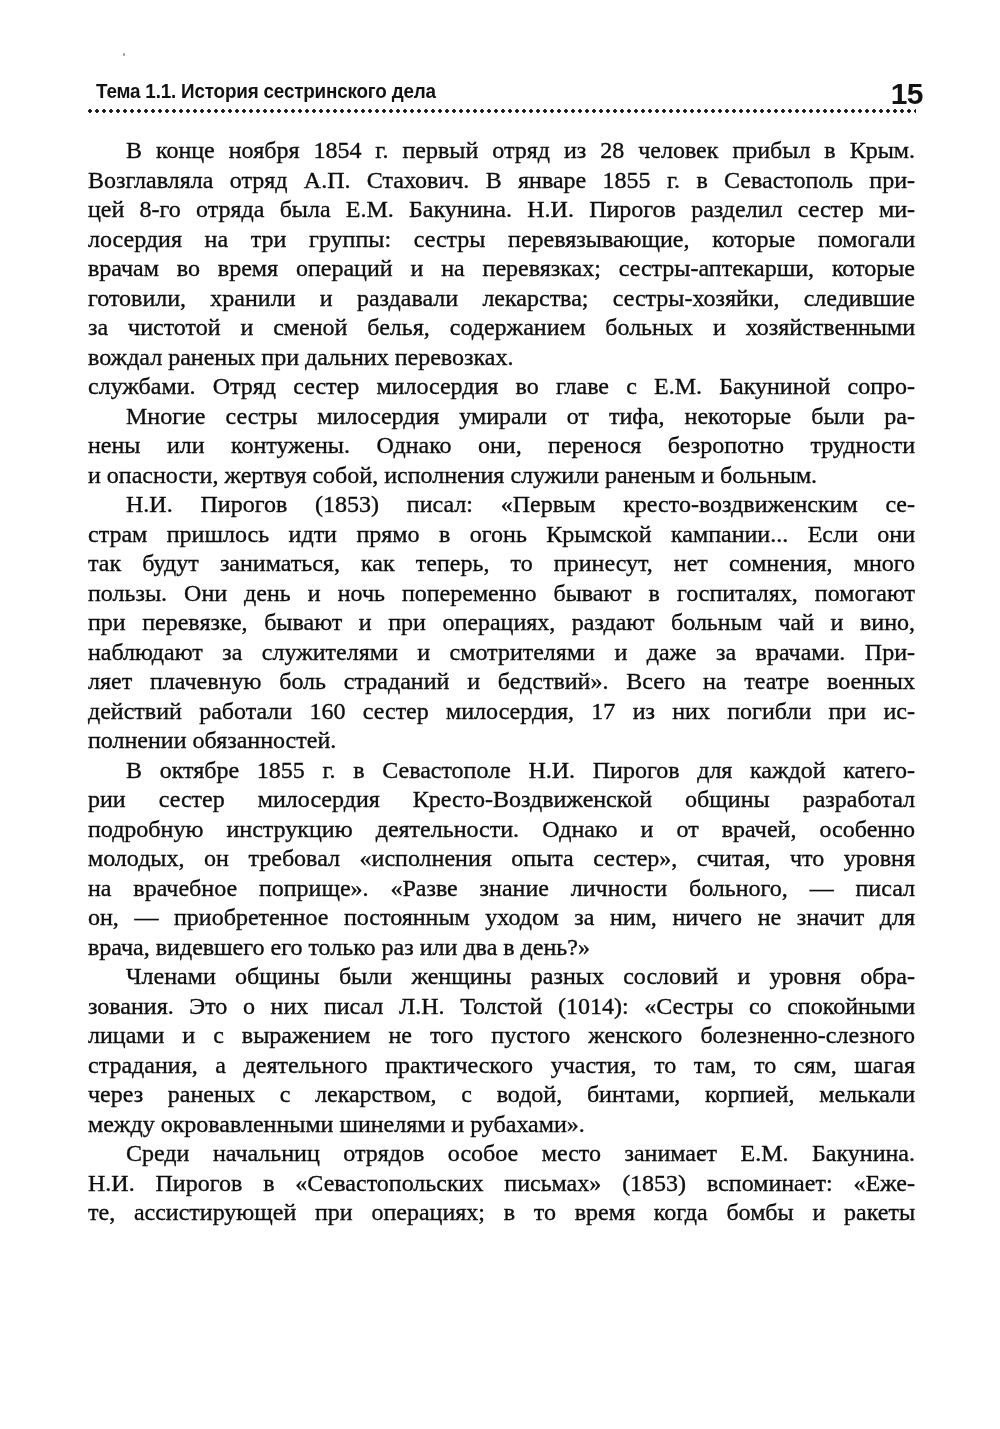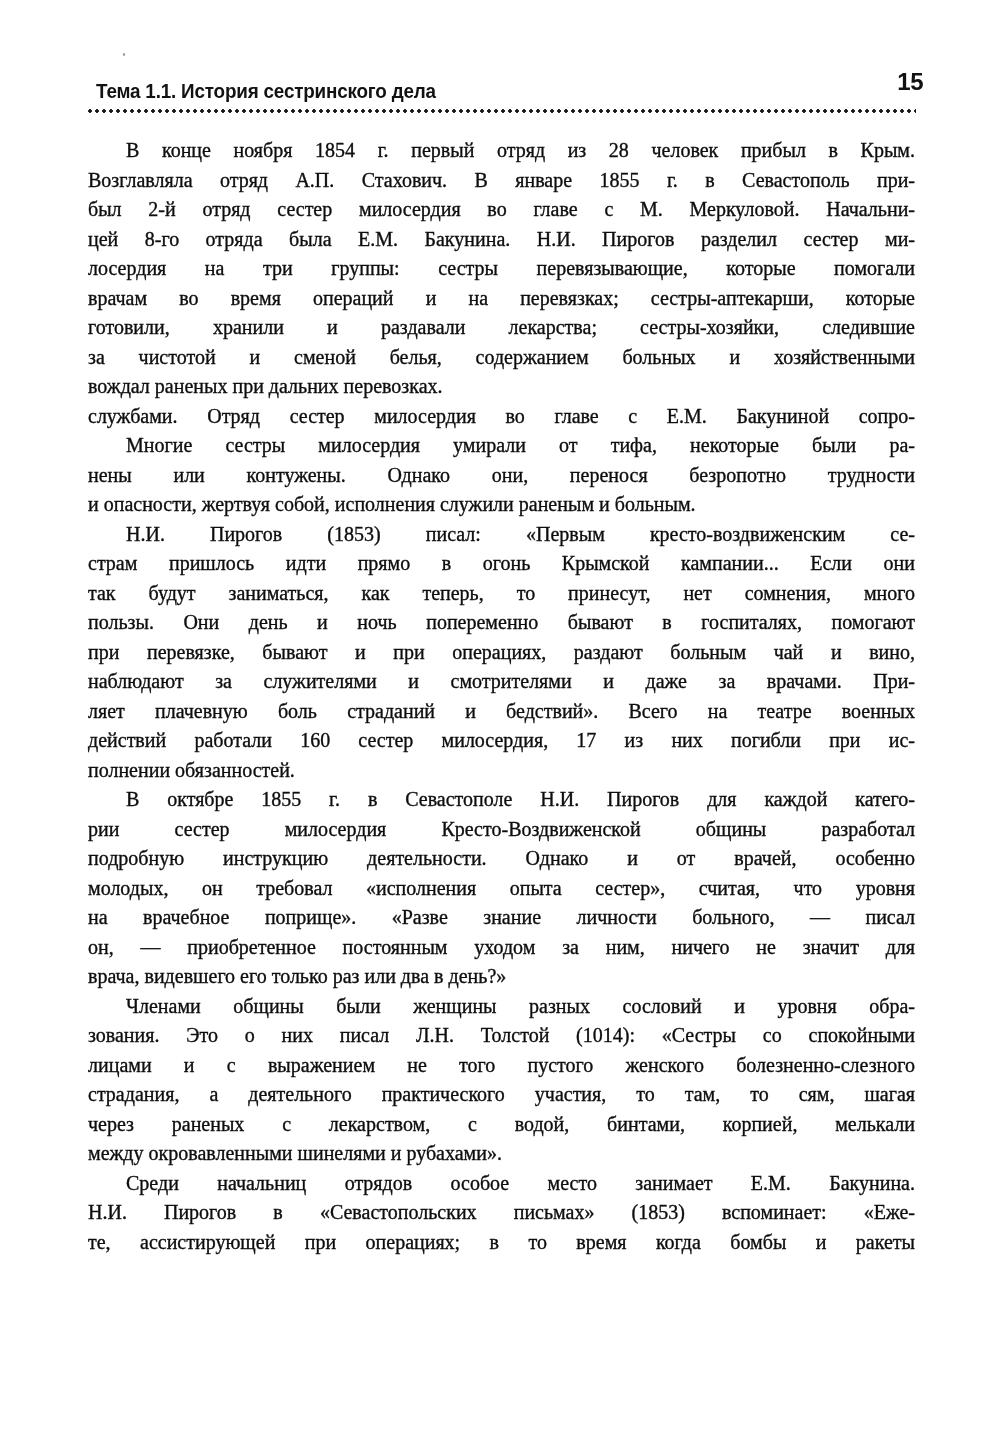--- a/index.html
+++ b/index.html
@@ -33,24 +33,24 @@
     font-size: 20.5px;
     letter-spacing: -0.2px;
     transform: scaleX(0.92);
     transform-origin: left bottom;
     white-space: nowrap;
     color: #121212;
   }
   .page-number {
     position: absolute;
     right: 0;
-    bottom: 12px;
+    bottom: 0;
     font-family: "Liberation Sans", "DejaVu Sans", sans-serif;
     font-weight: bold;
-    font-size: 24px;
+    font-size: 30px;
     line-height: 24px;
     letter-spacing: -0.5px;
     color: #121212;
   }
   .dotted-rule {
     position: absolute;
     left: 88px;
     top: 109px;
     width: 828px;
     height: 4px;
@@ -58,21 +58,21 @@
     background-size: 7px 4px;
     background-repeat: repeat-x;
   }
   
   .body-text {
     position: absolute;
     left: 88px;
     top: 136px;
     width: 827px;
     font-family: "Liberation Serif", "DejaVu Serif", serif;
-    font-size: 20px;
+    font-size: 24px;
     line-height: 29.5px;
     color: #0e0e0e;
     -webkit-text-stroke: 0.35px #0e0e0e;
   }
   .paragraph { margin: 0; }
   .line {
     text-align: justify;
     text-align-last: justify;
     height: 29.5px;
     overflow: visible;
@@ -102,21 +102,20 @@
   </div>
 
   <div class="dotted-rule"></div>
 
   <div class="speck"></div>
 
   <div class="body-text">
       <div class="paragraph">
         <div class="line first">В конце ноября 1854 г. первый отряд из 28 человек прибыл в Крым.</div>
         <div class="line">Возглавляла отряд А.П. Стахович. В январе 1855 г. в Севастополь при-</div>
-        <div class="line">был 2-й отряд сестер милосердия во главе с М. Меркуловой. Начальни-</div>
         <div class="line">цей 8-го отряда была Е.М. Бакунина. Н.И. Пирогов разделил сестер ми-</div>
         <div class="line">лосердия на три группы: сестры перевязывающие, которые помогали</div>
         <div class="line">врачам во время операций и на перевязках; сестры-аптекарши, которые</div>
         <div class="line">готовили, хранили и раздавали лекарства; сестры-хозяйки, следившие</div>
         <div class="line">за чистотой и сменой белья, содержанием больных и хозяйственными</div>
         <div class="line para-end">вождал раненых при дальних перевозках.</div>
         <div class="line">службами. Отряд сестер милосердия во главе с Е.М. Бакуниной сопро-</div>
       </div>
       <div class="paragraph">
         <div class="line first">Многие сестры милосердия умирали от тифа, некоторые были ра-</div>

